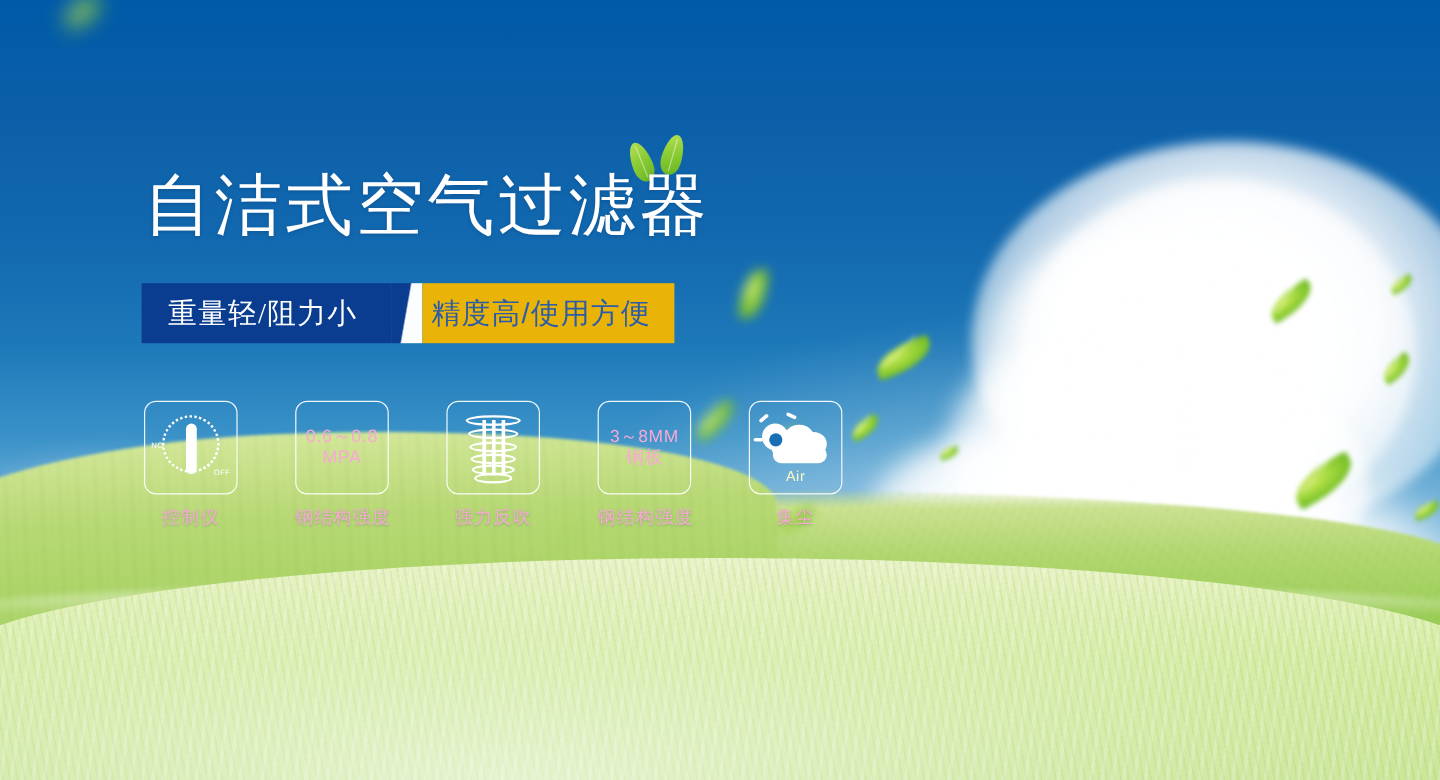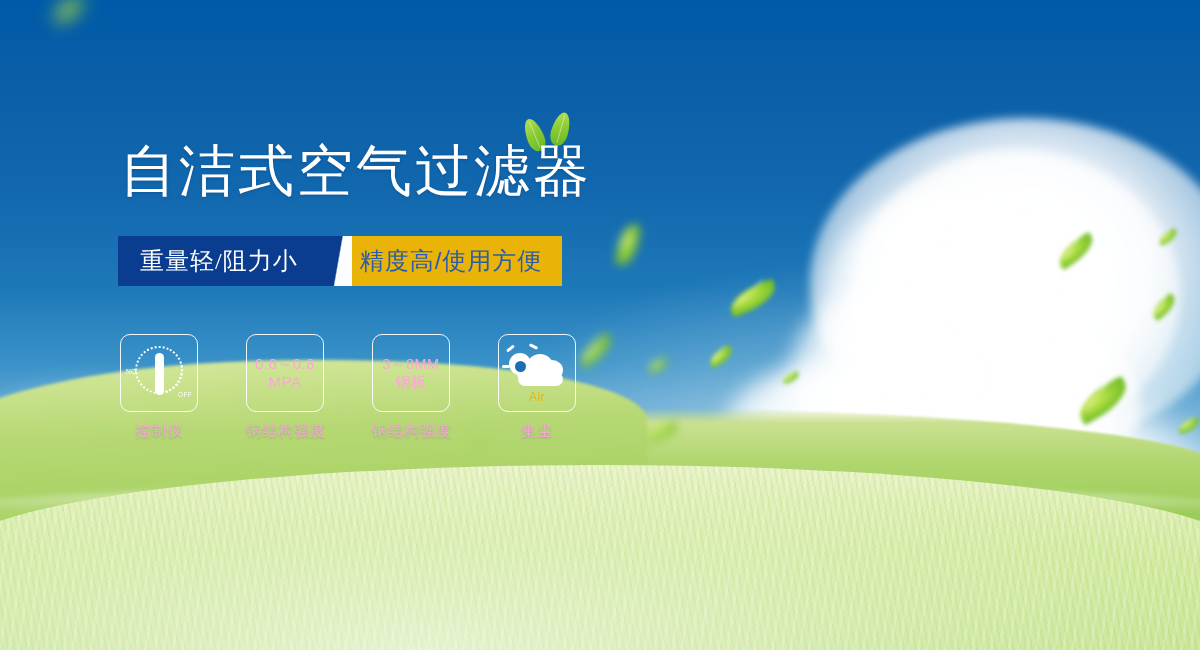--- a/index.html
+++ b/index.html
@@ -370,21 +370,21 @@
     background:#ffffff;
     border-radius: 8px;
   }
   .airicon .cut {
     position:absolute;
     background: #1a6fb4;
     border-radius: 50%;
   }
   .airicon .airtext {
     position:absolute; left:0; right:0; bottom: -3px;
-    text-align:center; color:#eab308;
+    text-align:center; color:#fef9c3;
     font-size: 12px; letter-spacing: .5px;
   }
 </style>
 </head>
 <body>
 
 <div class="banner">
 
   <div class="sky"></div>
   <div class="sky-glow"></div>
@@ -470,20 +470,36 @@
       <div class="feature">
         <div class="fbox">
           <div class="ftext">
             <div>0.6～0.8</div>
             <div>MPA</div>
           </div>
         </div>
         <div class="flabel">钢结构强度</div>
       </div>
 
+      <div class="feature">
+        <div class="fbox">
+          <div class="coil">
+            <div class="bar b1"></div>
+            <div class="bar b2"></div>
+            <div class="bar b3"></div>
+            <div class="ring" style="top:2px;  width:46px;"></div>
+            <div class="ring" style="top:13px; width:42px;"></div>
+            <div class="ring" style="top:24px; width:40px;"></div>
+            <div class="ring" style="top:34px; width:38px;"></div>
+            <div class="ring" style="top:43px; width:36px;"></div>
+            <div class="ring" style="top:50px; width:32px;"></div>
+          </div>
+        </div>
+        <div class="flabel">强力反吹</div>
+      </div>
 
       <div class="feature">
         <div class="fbox">
           <div class="ftext">
             <div class="small">3～8MM</div>
             <div>钢板</div>
           </div>
         </div>
         <div class="flabel">钢结构强度</div>
       </div>

